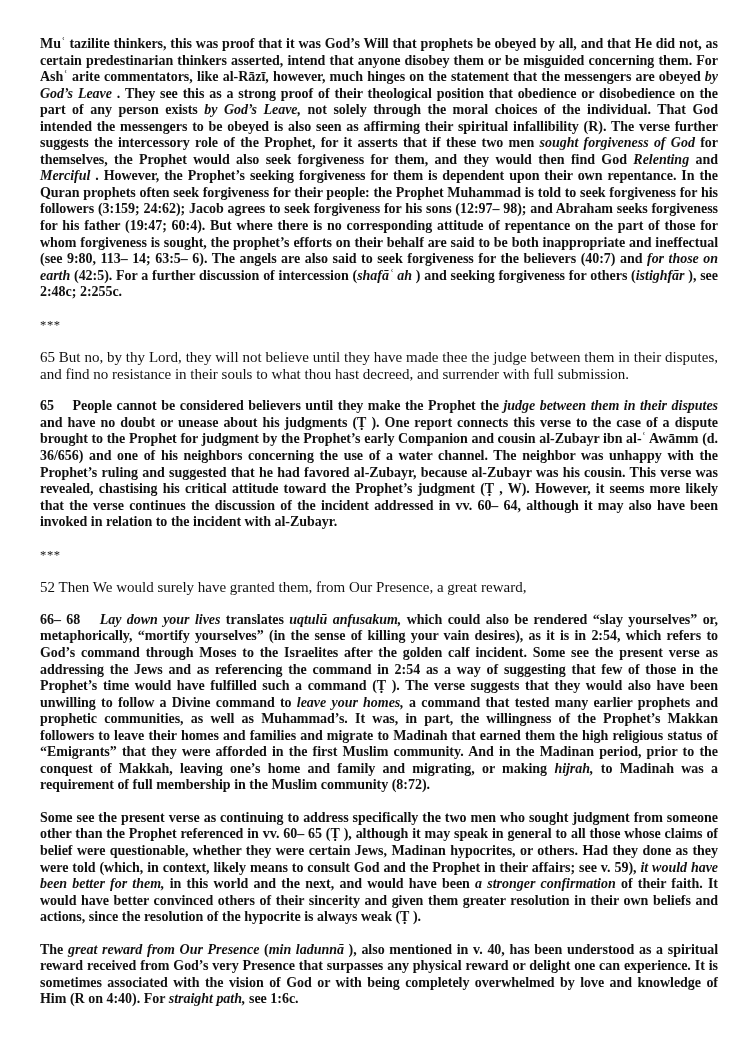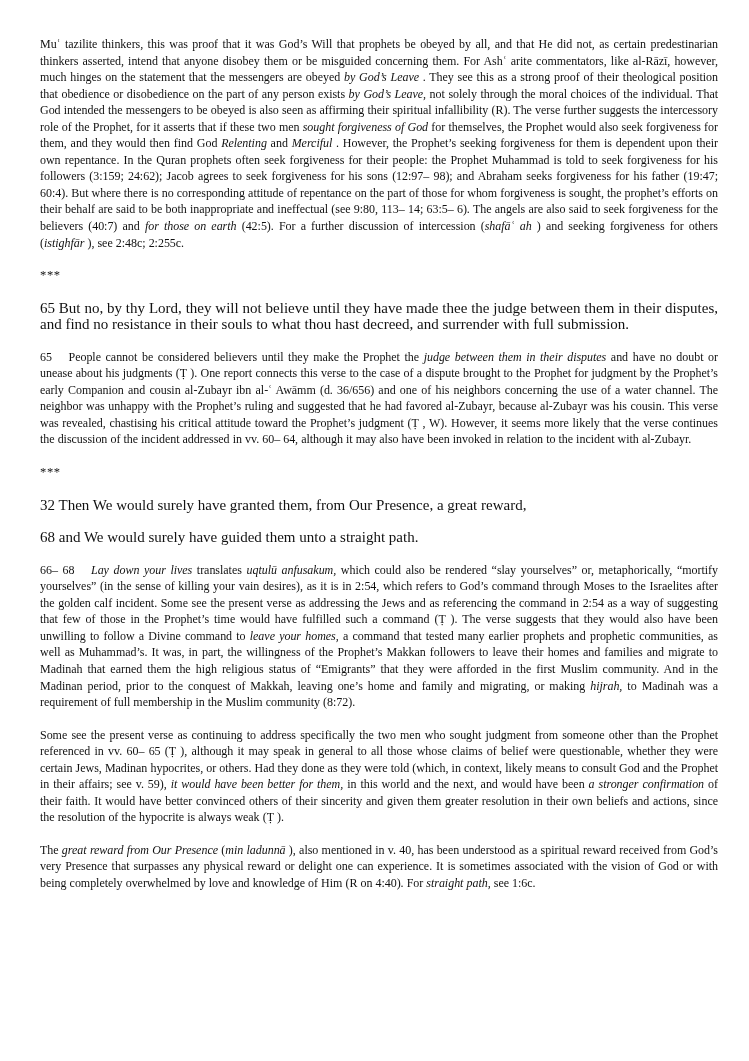--- a/index.html
+++ b/index.html
@@ -15,28 +15,29 @@
   .page {
     position: relative;
     width: 749px;
     height: 1061px;
     background: #ffffff;
     box-sizing: border-box;
     padding: 36px 31px 0 40px;
     overflow: hidden;
   }
   .body-text {
-    font-size: 12px;
+    font-size: 14px;
     line-height: 16.55px;
     text-align: justify;
     text-justify: inter-word;
     margin: 0 0 16px 0;
     hyphens: none;
     word-spacing: 0.1px;
     letter-spacing: -0.03px;
+    font-weight: bold;
   }
   .body-text:last-child { margin-bottom: 15px; }
   .sep {
     font-size: 12.6px;
     line-height: 16.55px;
     text-align: left;
     margin: 0 0 16px 0;
     letter-spacing: 0.6px;
   }
   .verse {
@@ -57,23 +58,22 @@
 
   <p class="sep">***</p>
 
   <p class="verse">65 But no, by thy Lord, they will not believe until they have made thee the judge between them in their disputes, and find no resistance in their souls to what thou hast decreed, and surrender with full submission.</p>
 
   <p class="body-text"><span>65  People cannot be considered believers until they make the Prophet the </span><i>judge between them in their disputes</i><span> and have no doubt or unease about his judgments (Ṭ ). One report connects this verse to the case of a dispute brought to the Prophet for judgment by the Prophet’s early Companion and cousin al-Zubayr ibn al-ʿ Awāmm (d. 36/656) and one of his neighbors concerning the use of a water channel. The neighbor was unhappy with the Prophet’s ruling and suggested that he had favored al-Zubayr, because al-Zubayr was his cousin. This verse was revealed, chastising his critical attitude toward the Prophet’s judgment (Ṭ , W). However, it seems more likely that the verse continues the discussion of the incident addressed in vv. 60– 64, although it may also have been invoked in relation to the incident with al-Zubayr.</span></p>
 
   <p class="sep">***</p>
 
 
-  <p class="verse no-just">32 Then We would surely have granted them, from Our Presence, a great reward,</p>
+  <p class="verse no-just">52 Then We would surely have granted them, from Our Presence, a great reward,</p>
 
-  <p class="verse no-just">68 and We would surely have guided them unto a straight path.</p>
 
   <p class="body-text"><span>66– 68  </span><i>Lay down your lives</i><span> translates </span><i>uqtulū anfusakum,</i><span> which could also be rendered “slay yourselves” or, metaphorically, “mortify yourselves” (in the sense of killing your vain desires), as it is in 2:54, which refers to God’s command through Moses to the Israelites after the golden calf incident. Some see the present verse as addressing the Jews and as referencing the command in 2:54 as a way of suggesting that few of those in the Prophet’s time would have fulfilled such a command (Ṭ ). The verse suggests that they would also have been unwilling to follow a Divine command to </span><i>leave your homes,</i><span> a command that tested many earlier prophets and prophetic communities, as well as Muhammad’s. It was, in part, the willingness of the Prophet’s Makkan followers to leave their homes and families and migrate to Madinah that earned them the high religious status of “Emigrants” that they were afforded in the first Muslim community. And in the Madinan period, prior to the conquest of Makkah, leaving one’s home and family and migrating, or making </span><i>hijrah,</i><span> to Madinah was a requirement of full membership in the Muslim community (8:72).</span></p>
 
   <p class="body-text"><span>Some see the present verse as continuing to address specifically the two men who sought judgment from someone other than the Prophet referenced in vv. 60– 65 (Ṭ ), although it may speak in general to all those whose claims of belief were questionable, whether they were certain Jews, Madinan hypocrites, or others. Had they done as they were told (which, in context, likely means to consult God and the Prophet in their affairs; see v. 59), </span><i>it would have been better for them,</i><span> in this world and the next, and would have been </span><i>a stronger confirmation</i><span> of their faith. It would have better convinced others of their sincerity and given them greater resolution in their own beliefs and actions, since the resolution of the hypocrite is always weak (Ṭ ).</span></p>
 
   <p class="body-text"><span>The </span><i>great reward from Our Presence</i><span> (</span><i>min ladunnā</i><span> ), also mentioned in v. 40, has been understood as a spiritual reward received from God’s very Presence that surpasses any physical reward or delight one can experience. It is sometimes associated with the vision of God or with being completely overwhelmed by love and knowledge of Him (R on 4:40). For </span><i>straight path,</i><span> see 1:6c.</span></p>
 
 </div>
 
 </body></html>

